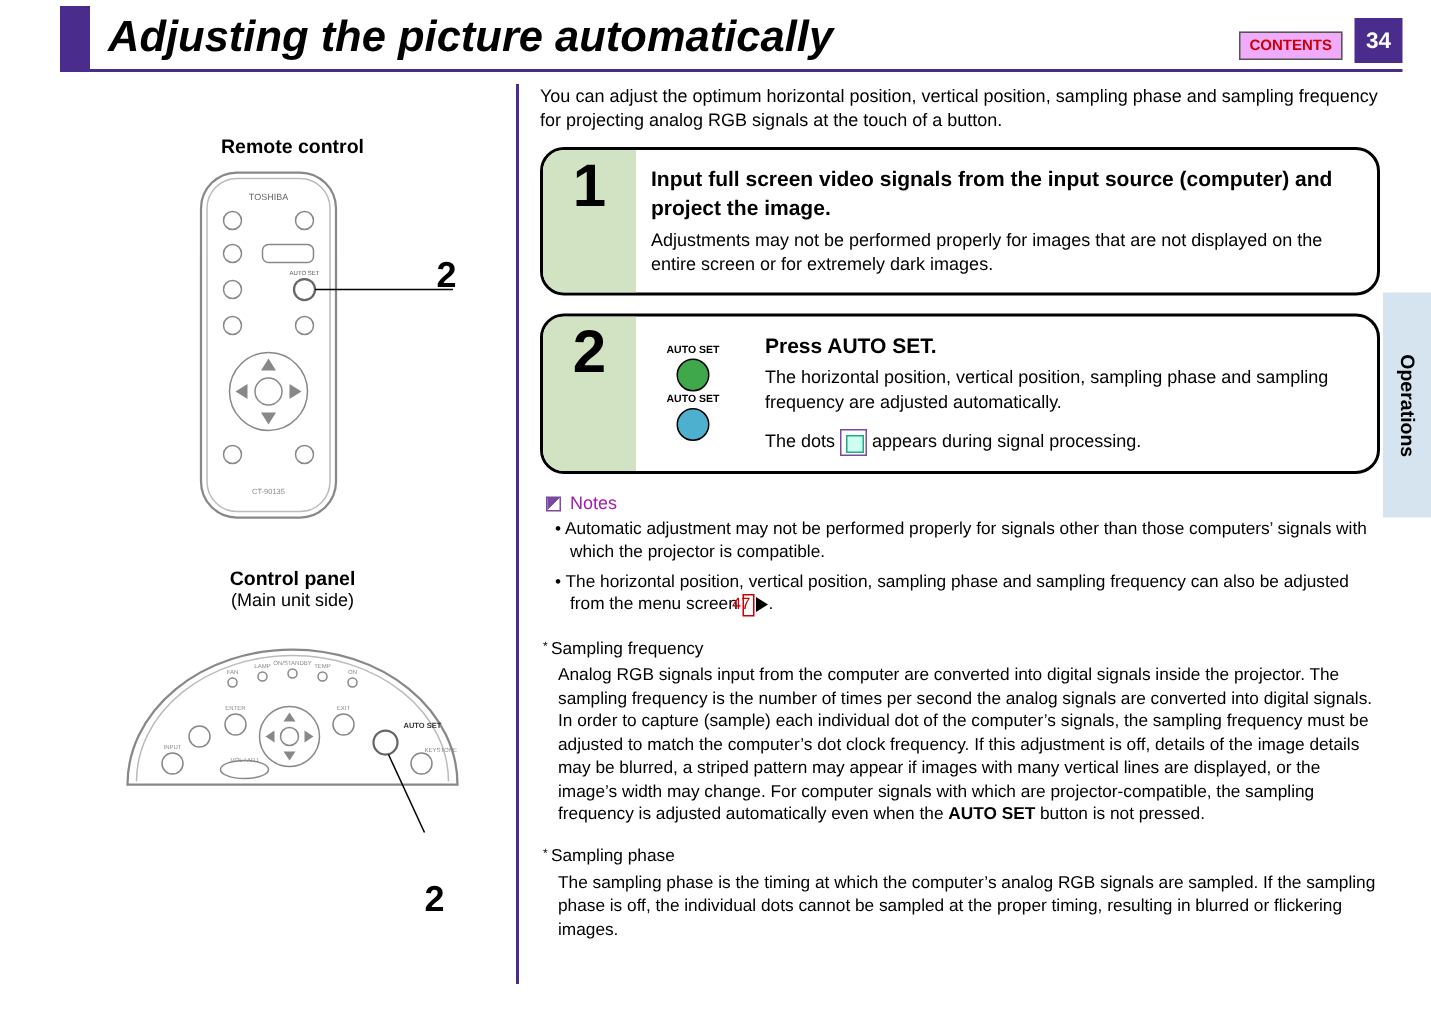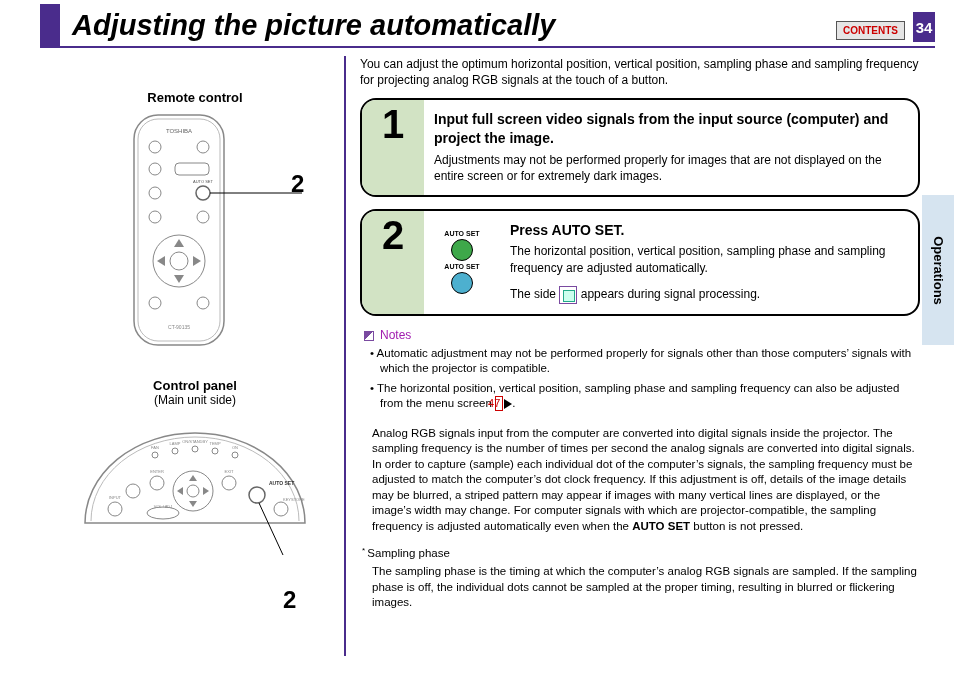--- a/index.html
+++ b/index.html
@@ -34,31 +34,31 @@
   .title-text {
     font-size: 29px;
     font-weight: bold;
     font-style: italic;
     margin-left: 12px;
     margin-bottom: 4px;
     flex: 1 1 auto;
   }
   .contents-btn {
     border: 1px solid #555;
-    background: #e5e5e5;
+    background: #f0abfc;
     color: #c00;
     font-size: 10px;
     font-weight: bold;
     padding: 3px 6px;
     margin-bottom: 6px;
     margin-right: 8px;
     cursor: pointer;
   }
   .page-num-box {
-    width: 22px;
+    width: 32px;
     height: 30px;
     background: #4a2c8c;
     color: #fff;
     font-weight: bold;
     font-size: 15px;
     display: flex;
     align-items: center;
     justify-content: center;
     margin-bottom: 4px;
   }
@@ -376,37 +376,38 @@
     <div class="step2-mid">
       <div class="autoset-lbl">AUTO SET</div>
       <div class="autoset-btn autoset-green"></div>
       <div class="autoset-lbl">AUTO SET</div>
       <div class="autoset-btn autoset-blue"></div>
     </div>
     <div class="step-right">
       <div class="step-title">Press AUTO SET.</div>
       <div>The horizontal position, vertical position, sampling phase and sampling frequency are adjusted automatically.</div>
       <div style="margin-top:10px;">
-        <span>The side </span>
+        <span>The dots </span>
         <span class="icon-inline"></span>
         <span> appears during signal processing.</span>
       </div>
     </div>
   </div>
 
   <div class="notes-hdr">Notes</div>
   <ul class="notes-list">
     <li>Automatic adjustment may not be performed properly for signals other than those computers’ signals with which the projector is compatible.</li>
     <li>
       <span>The horizontal position, vertical position, sampling phase and sampling frequency can also be adjusted from the menu screen </span>
       <span class="ref47">47</span><span class="ref47-arrow"></span>.
     </li>
   </ul>
 
   <div class="glossary">
+    <div class="glossary-term">Sampling frequency</div>
     <div class="glossary-body">
       <span>Analog RGB signals input from the computer are converted into digital signals inside the projector. The sampling frequency is the number of times per second the analog signals are converted into digital signals. In order to capture (sample) each individual dot of the computer’s signals, the sampling frequency must be adjusted to match the computer’s dot clock frequency. If this adjustment is off, details of the image details may be blurred, a striped pattern may appear if images with many vertical lines are displayed, or the image’s width may change. For computer signals with which are projector-compatible, the sampling frequency is adjusted automatically even when the </span>
       <b>AUTO SET</b>
       <span> button is not pressed.</span>
     </div>
     <div class="glossary-term">Sampling phase</div>
     <div class="glossary-body">
       <span>The sampling phase is the timing at which the computer’s analog RGB signals are sampled. If the sampling phase is off, the individual dots cannot be sampled at the proper timing, resulting in blurred or flickering images.</span>
     </div>
   </div>

